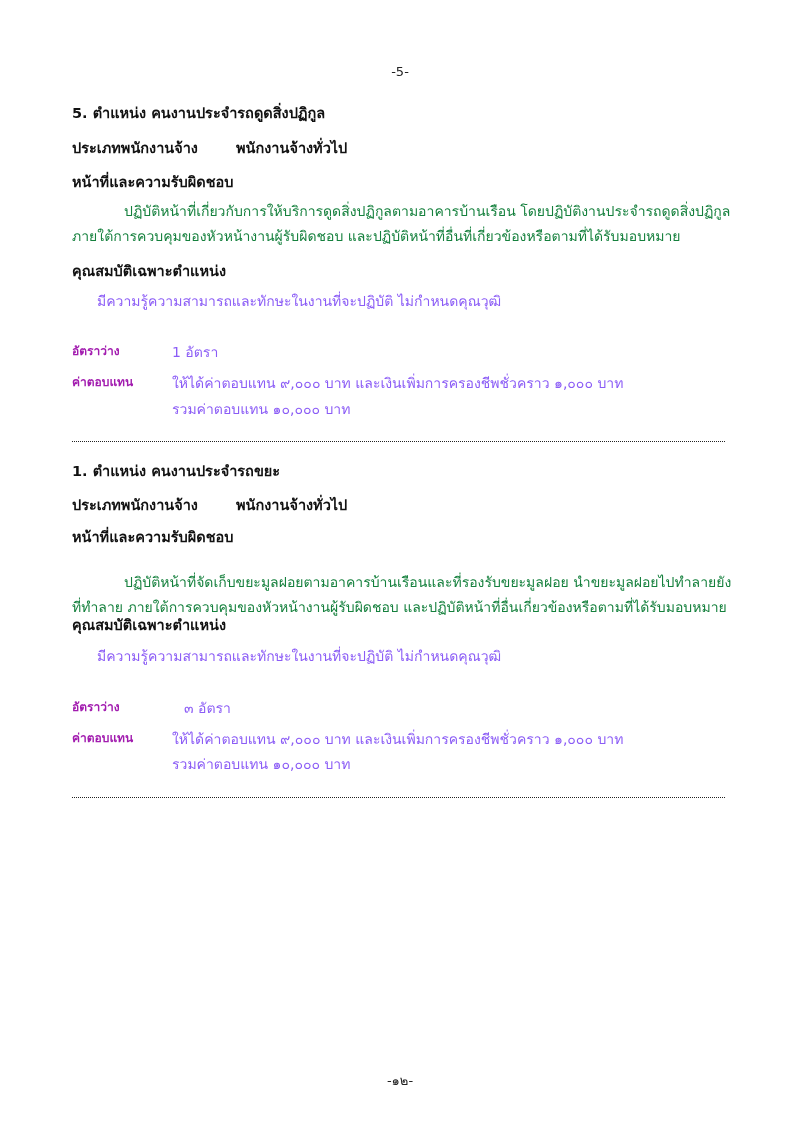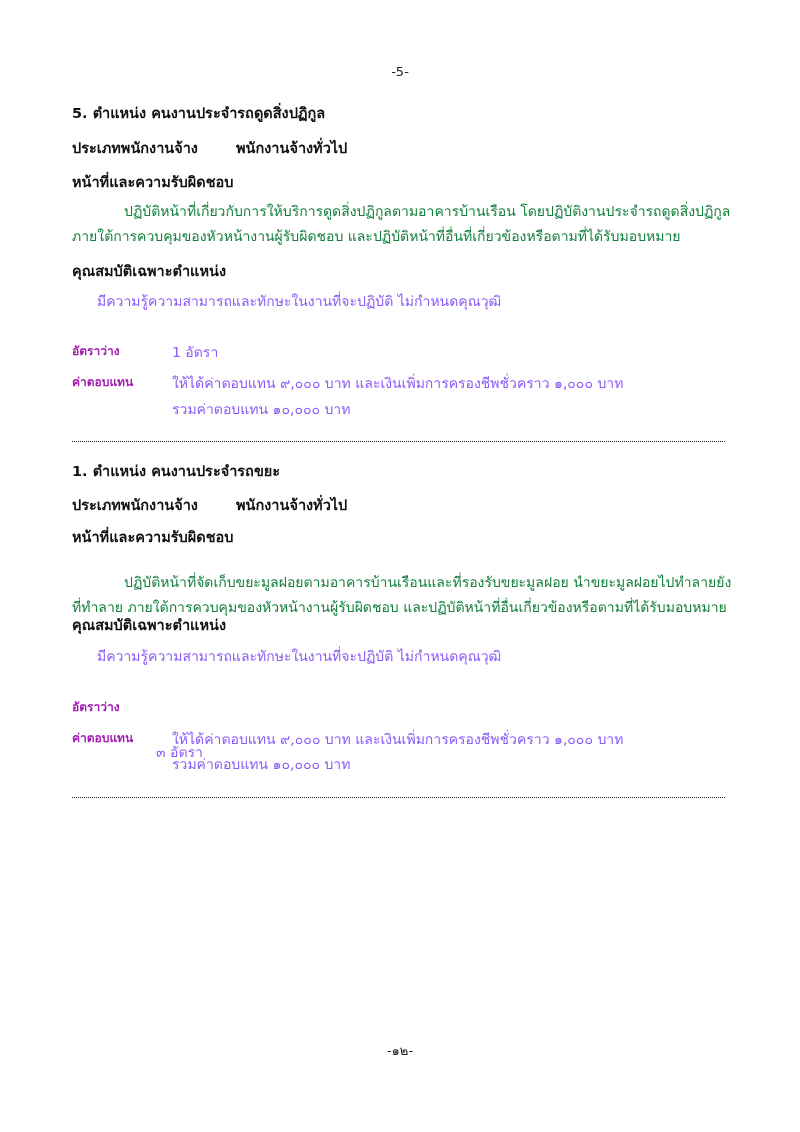--- a/index.html
+++ b/index.html
@@ -59,22 +59,22 @@
   <div class="abs heading" style="left:72px; top:493px;">ประเภทพนักงานจ้าง</div>
   <div class="abs heading" style="left:236px; top:493px;">พนักงานจ้างทั่วไป</div>
 
   <div class="abs heading" style="left:72px; top:525px;">หน้าที่และความรับผิดชอบ</div>
   <div class="para" style="top:570px;">ปฏิบัติหน้าที่จัดเก็บขยะมูลฝอยตามอาคารบ้านเรือนและที่รองรับขยะมูลฝอย นำขยะมูลฝอยไปทำลายยังที่ทำลาย ภายใต้การควบคุมของหัวหน้างานผู้รับผิดชอบ และปฏิบัติหน้าที่อื่นเกี่ยวข้องหรือตามที่ได้รับมอบหมาย</div>
 
   <div class="abs heading" style="left:72px; top:613px;">คุณสมบัติเฉพาะตำแหน่ง</div>
   <div class="abs body-text" style="left:97px; top:645px;">มีความรู้ความสามารถและทักษะในงานที่จะปฏิบัติ ไม่กำหนดคุณวุฒิ</div>
 
   <div class="abs label" style="left:72px; top:697px;">อัตราว่าง</div>
-  <div class="abs body-text" style="left:156px; top:697px;margin-top:44px;">๓ อัตรา</div>
+  <div class="abs body-text" style="left:184px; top:697px;">๓ อัตรา</div>
 
   <div class="abs label" style="left:72px; top:728px;">ค่าตอบแทน</div>
   <div class="abs body-text" style="left:172px; top:728px;">ให้ได้ค่าตอบแทน ๙,๐๐๐ บาท และเงินเพิ่มการครองชีพชั่วคราว ๑,๐๐๐ บาท</div>
   <div class="abs body-text" style="left:172px; top:753px;">รวมค่าตอบแทน ๑๐,๐๐๐ บาท</div>
 </div>
 
 <div class="divider" style="top:797px;"></div>
 
-<div class="page-num" style="top:1040px;">-๑๒-</div>
+<div class="page-num" style="top:1070px;">-๑๒-</div>
 
 </body></html>

